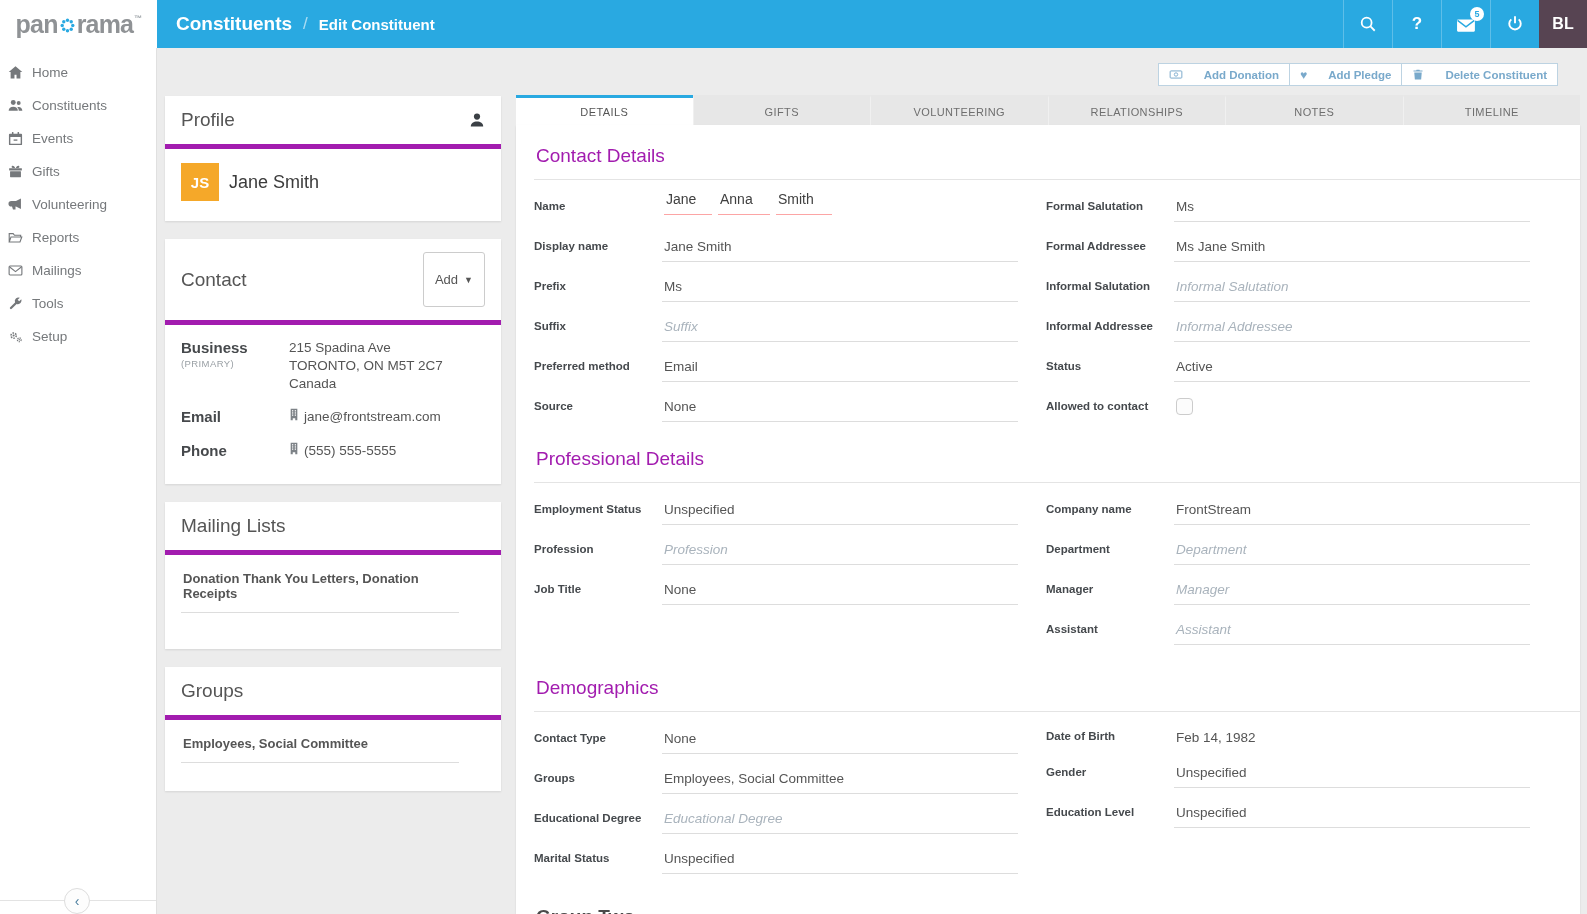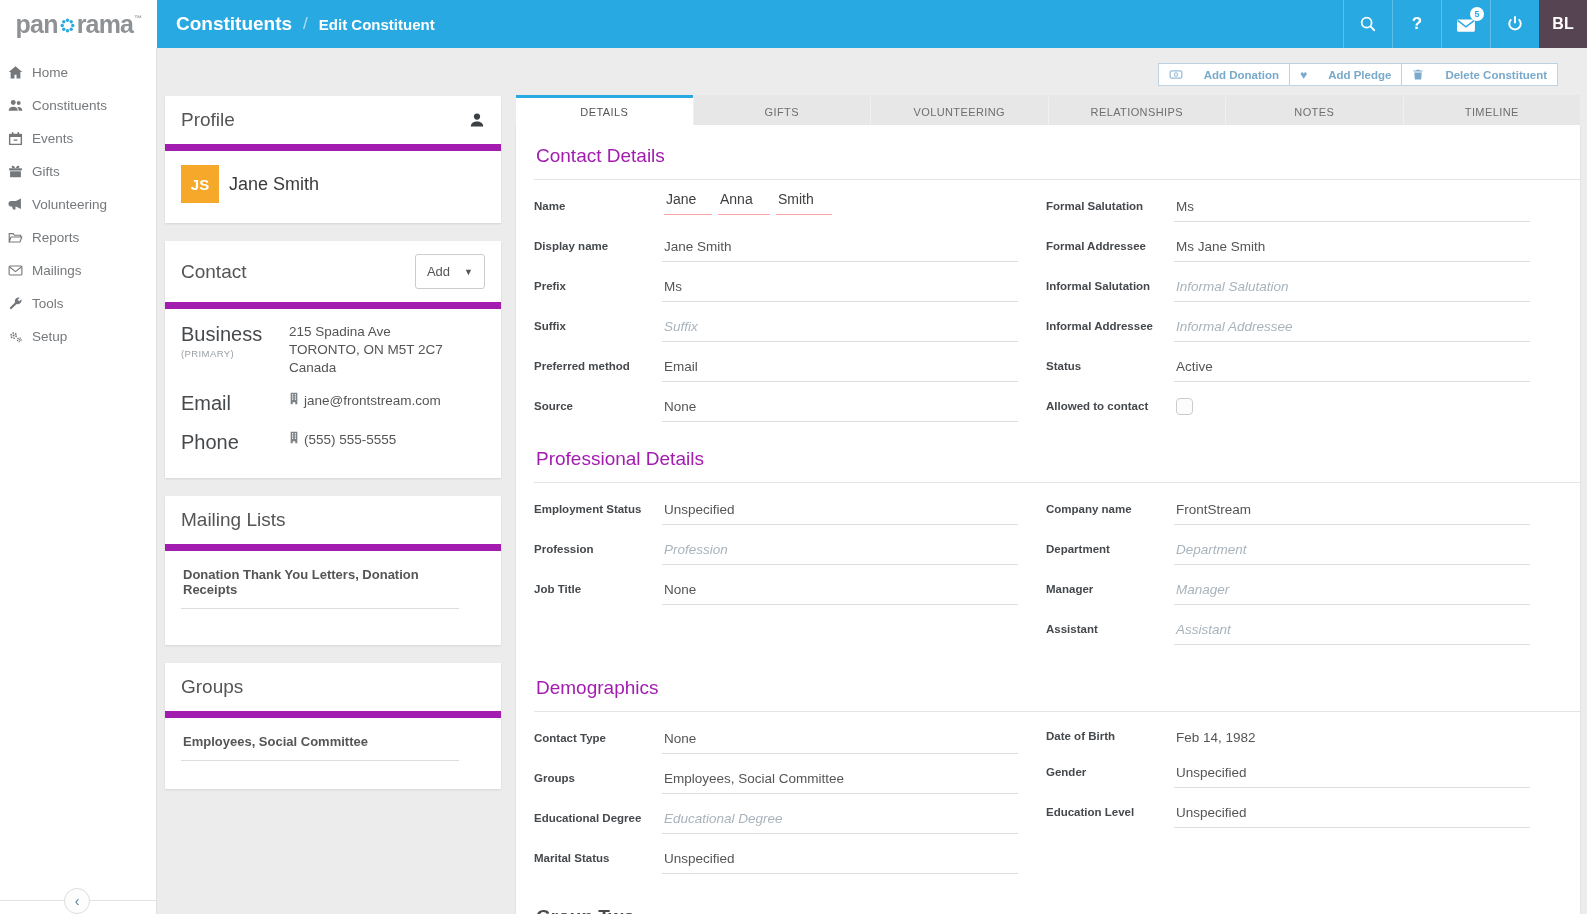--- a/index.html
+++ b/index.html
@@ -38,31 +38,31 @@
   .glyph-heart{font-size:12px;line-height:1;}
 
   
   .tabs{position:absolute;left:359px;right:7px;top:47px;height:30px;display:flex;}
   .tab{flex:1;display:flex;align-items:center;justify-content:center;background:#e7e7e7;color:#6e6e6e;font-size:11px;letter-spacing:.4px;border-left:1px solid #f0f0f0;border-top:3px solid transparent;cursor:pointer;}
   .tab.active{background:#fff;border-top:3px solid #29a9e1;color:#555;border-left:none;}
 
   
   .cards{position:absolute;left:8px;top:48px;width:336px;}
   .card{background:#fff;box-shadow:0 1px 2px rgba(0,0,0,.1);margin-bottom:18px;}
-  .card-head{display:flex;align-items:center;justify-content:space-between;padding:13px 16px;border-bottom:7px solid #a21caf;}
+  .card-head{display:flex;align-items:center;justify-content:space-between;padding:13px 16px;border-bottom:5px solid #a21caf;}
   .card-title{font-size:19px;color:#555;font-weight:400;}
   .card-body{padding:14px 16px 20px;}
   .avatar-js{width:38px;height:38px;background:#f5a829;color:#fff;font-size:15px;font-weight:600;display:flex;align-items:center;justify-content:center;}
   .profile-row{display:flex;align-items:center;gap:10px;}
   .profile-name{font-size:18px;color:#3c3c3c;}
-  .add-btn{display:inline-flex;align-items:center;gap:14px;border:1px solid #ccc;border-radius:3px;background:#fff;color:#555;font-size:13px;padding:9px 11px;cursor:pointer;}
+  .add-btn{display:inline-flex;align-items:center;gap:6px;border:1px solid #ccc;border-radius:3px;background:#fff;color:#555;font-size:13px;padding:19px 11px;cursor:pointer;}
   .caret{font-size:9px;color:#555;}
   .contact-row{display:grid;grid-template-columns:108px 1fr;margin-bottom:16px;}
   .contact-row:last-child{margin-bottom:4px;}
-  .c-label{font-size:20px;font-weight:400;color:#46494c;line-height:1.15;}
+  .c-label{font-size:15px;font-weight:700;color:#46494c;line-height:1.15;}
   .c-sub{font-size:9.5px;color:#9aa0a5;letter-spacing:.4px;margin-top:2px;}
   .c-val{font-size:13.5px;color:#555;line-height:1.32;display:flex;align-items:flex-start;gap:5px;}
   .list-value{margin:0 26px 10px 0;padding:2px 0 11px 2px;border-bottom:1px solid #ddd;font-size:13px;color:#555;font-weight:bold;}
 
   
   .panel{position:absolute;left:359px;right:7px;top:77px;bottom:0;background:#fff;box-shadow:0 1px 2px rgba(0,0,0,.1);padding:20px 50px 0 18px;overflow:hidden;}
   .sec-title{font-size:19px;color:#a21caf;font-weight:400;padding:0 0 12px 2px;border-bottom:1px solid #e4e4e4;margin-right:-50px;}
   .sec{margin-bottom:4px;}
   .sec + .sec{margin-top:26px;}
   .cols{display:grid;grid-template-columns:1fr 1fr;column-gap:28px;padding-top:2px;}

